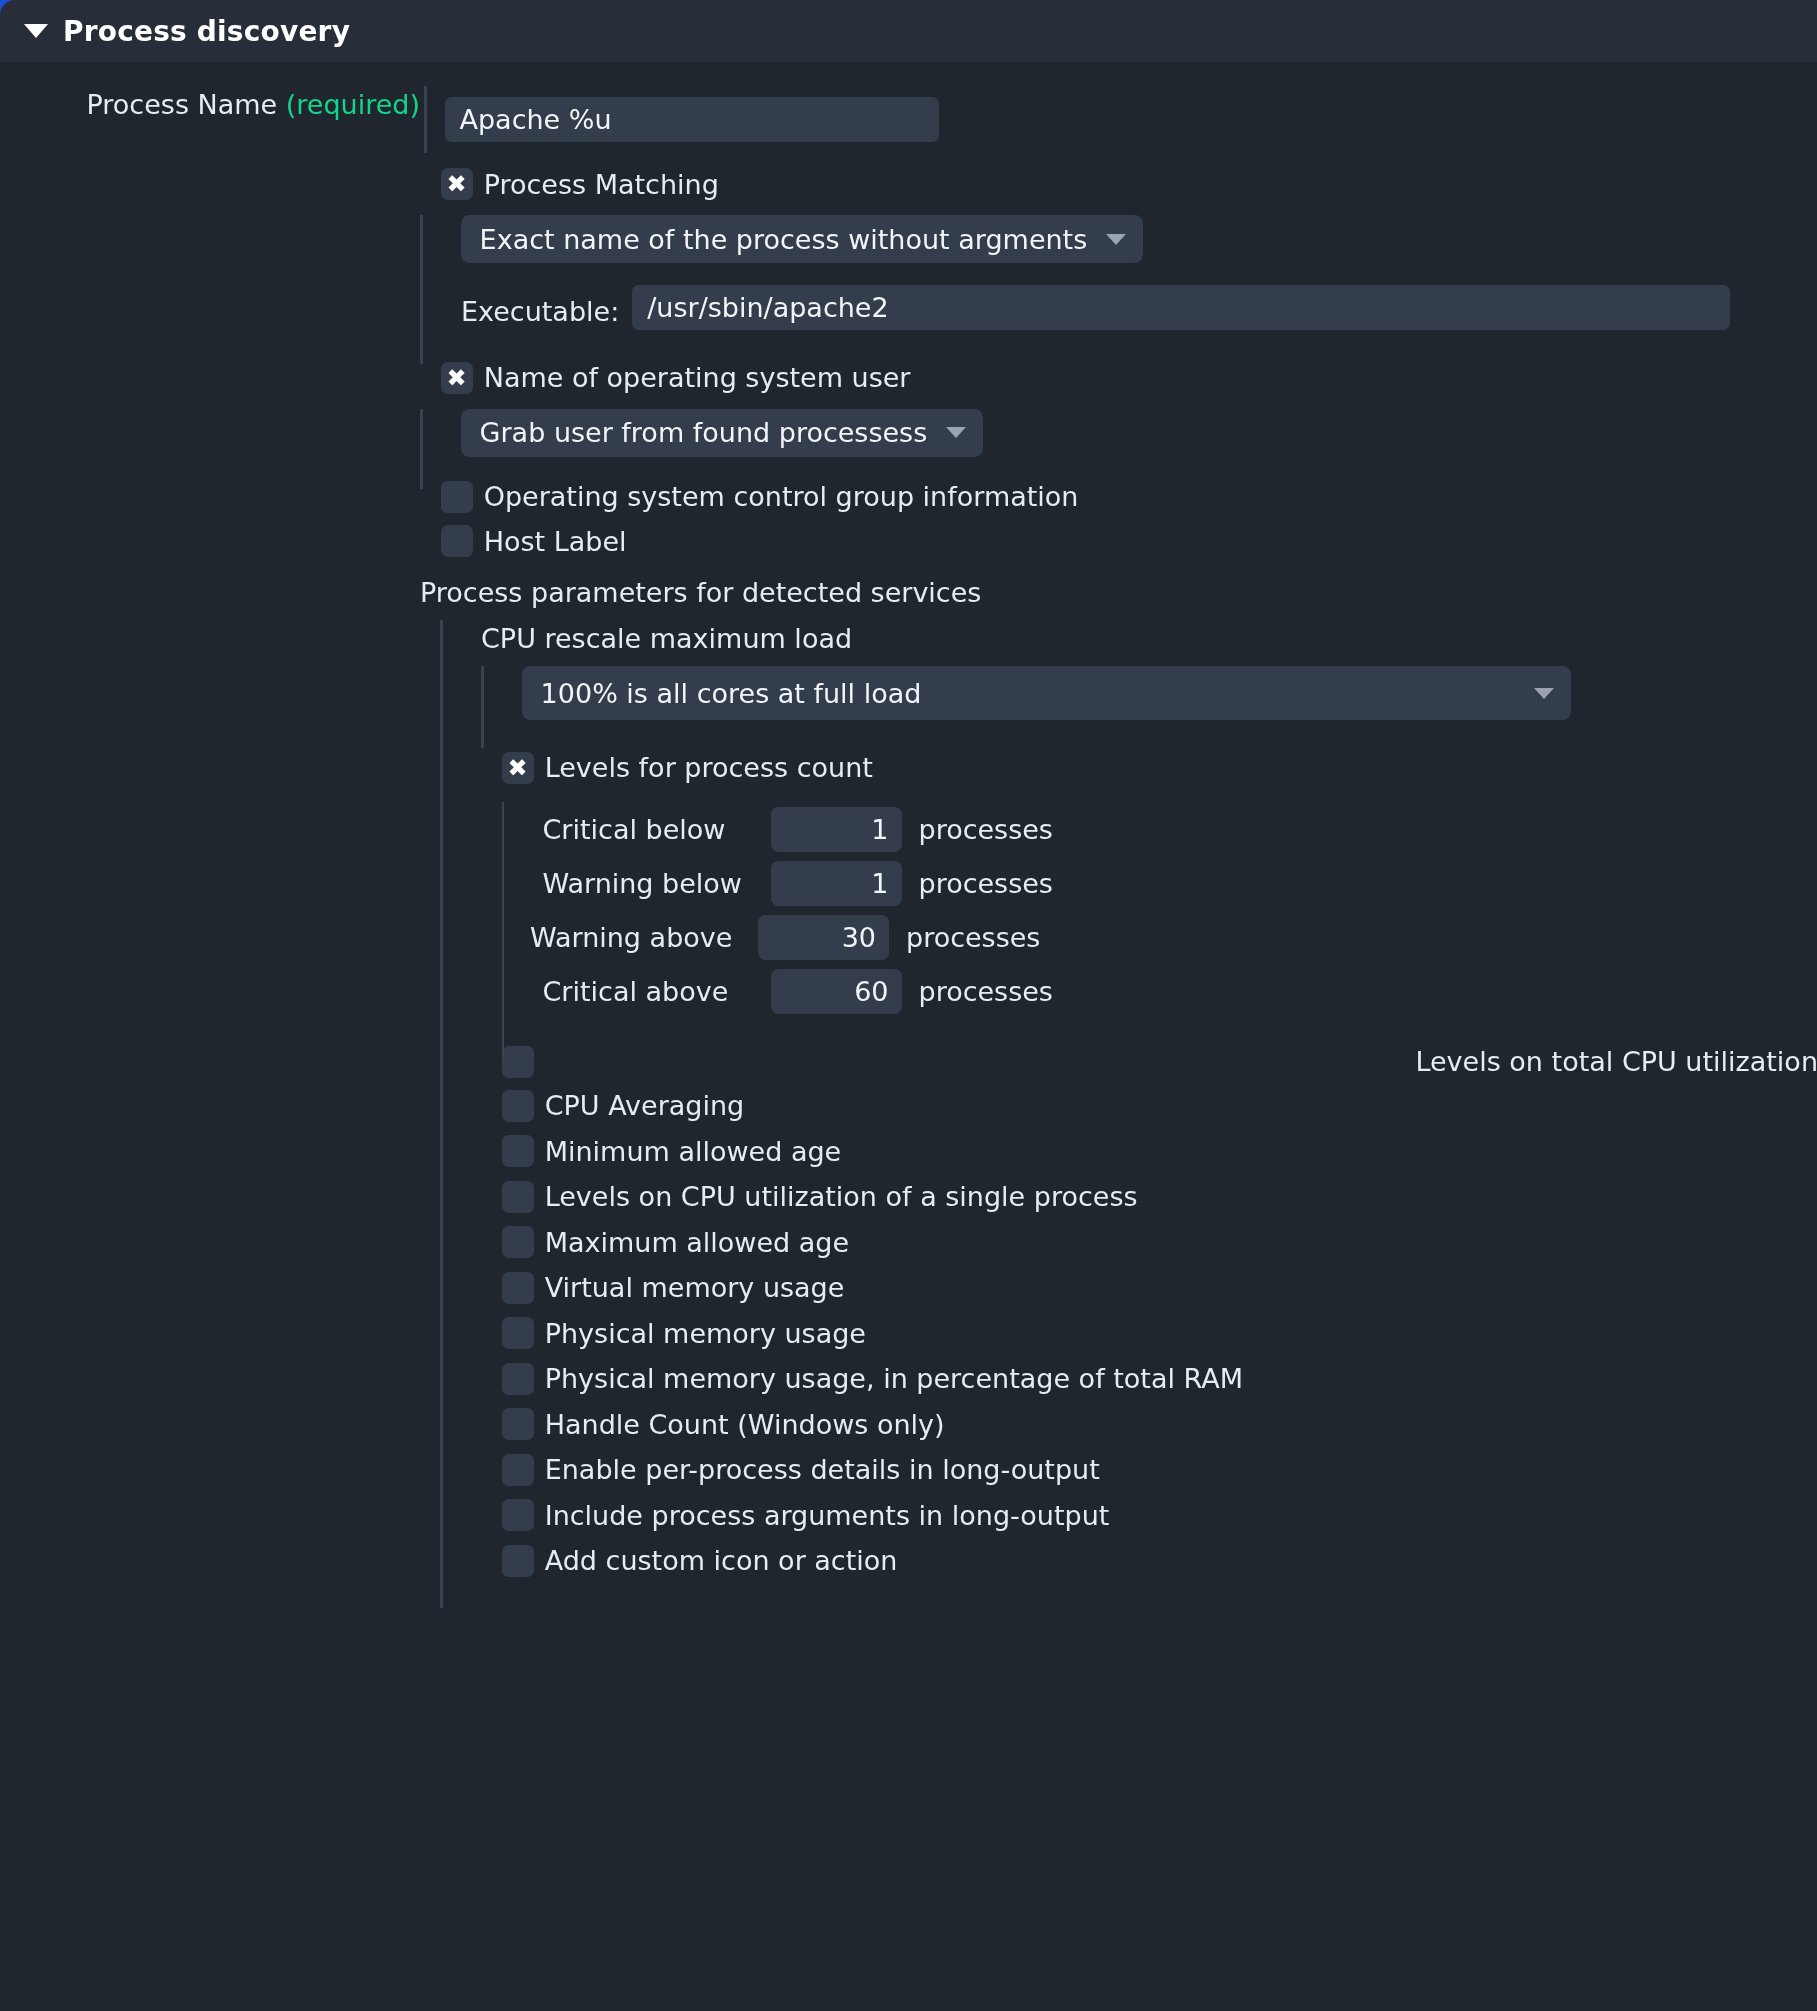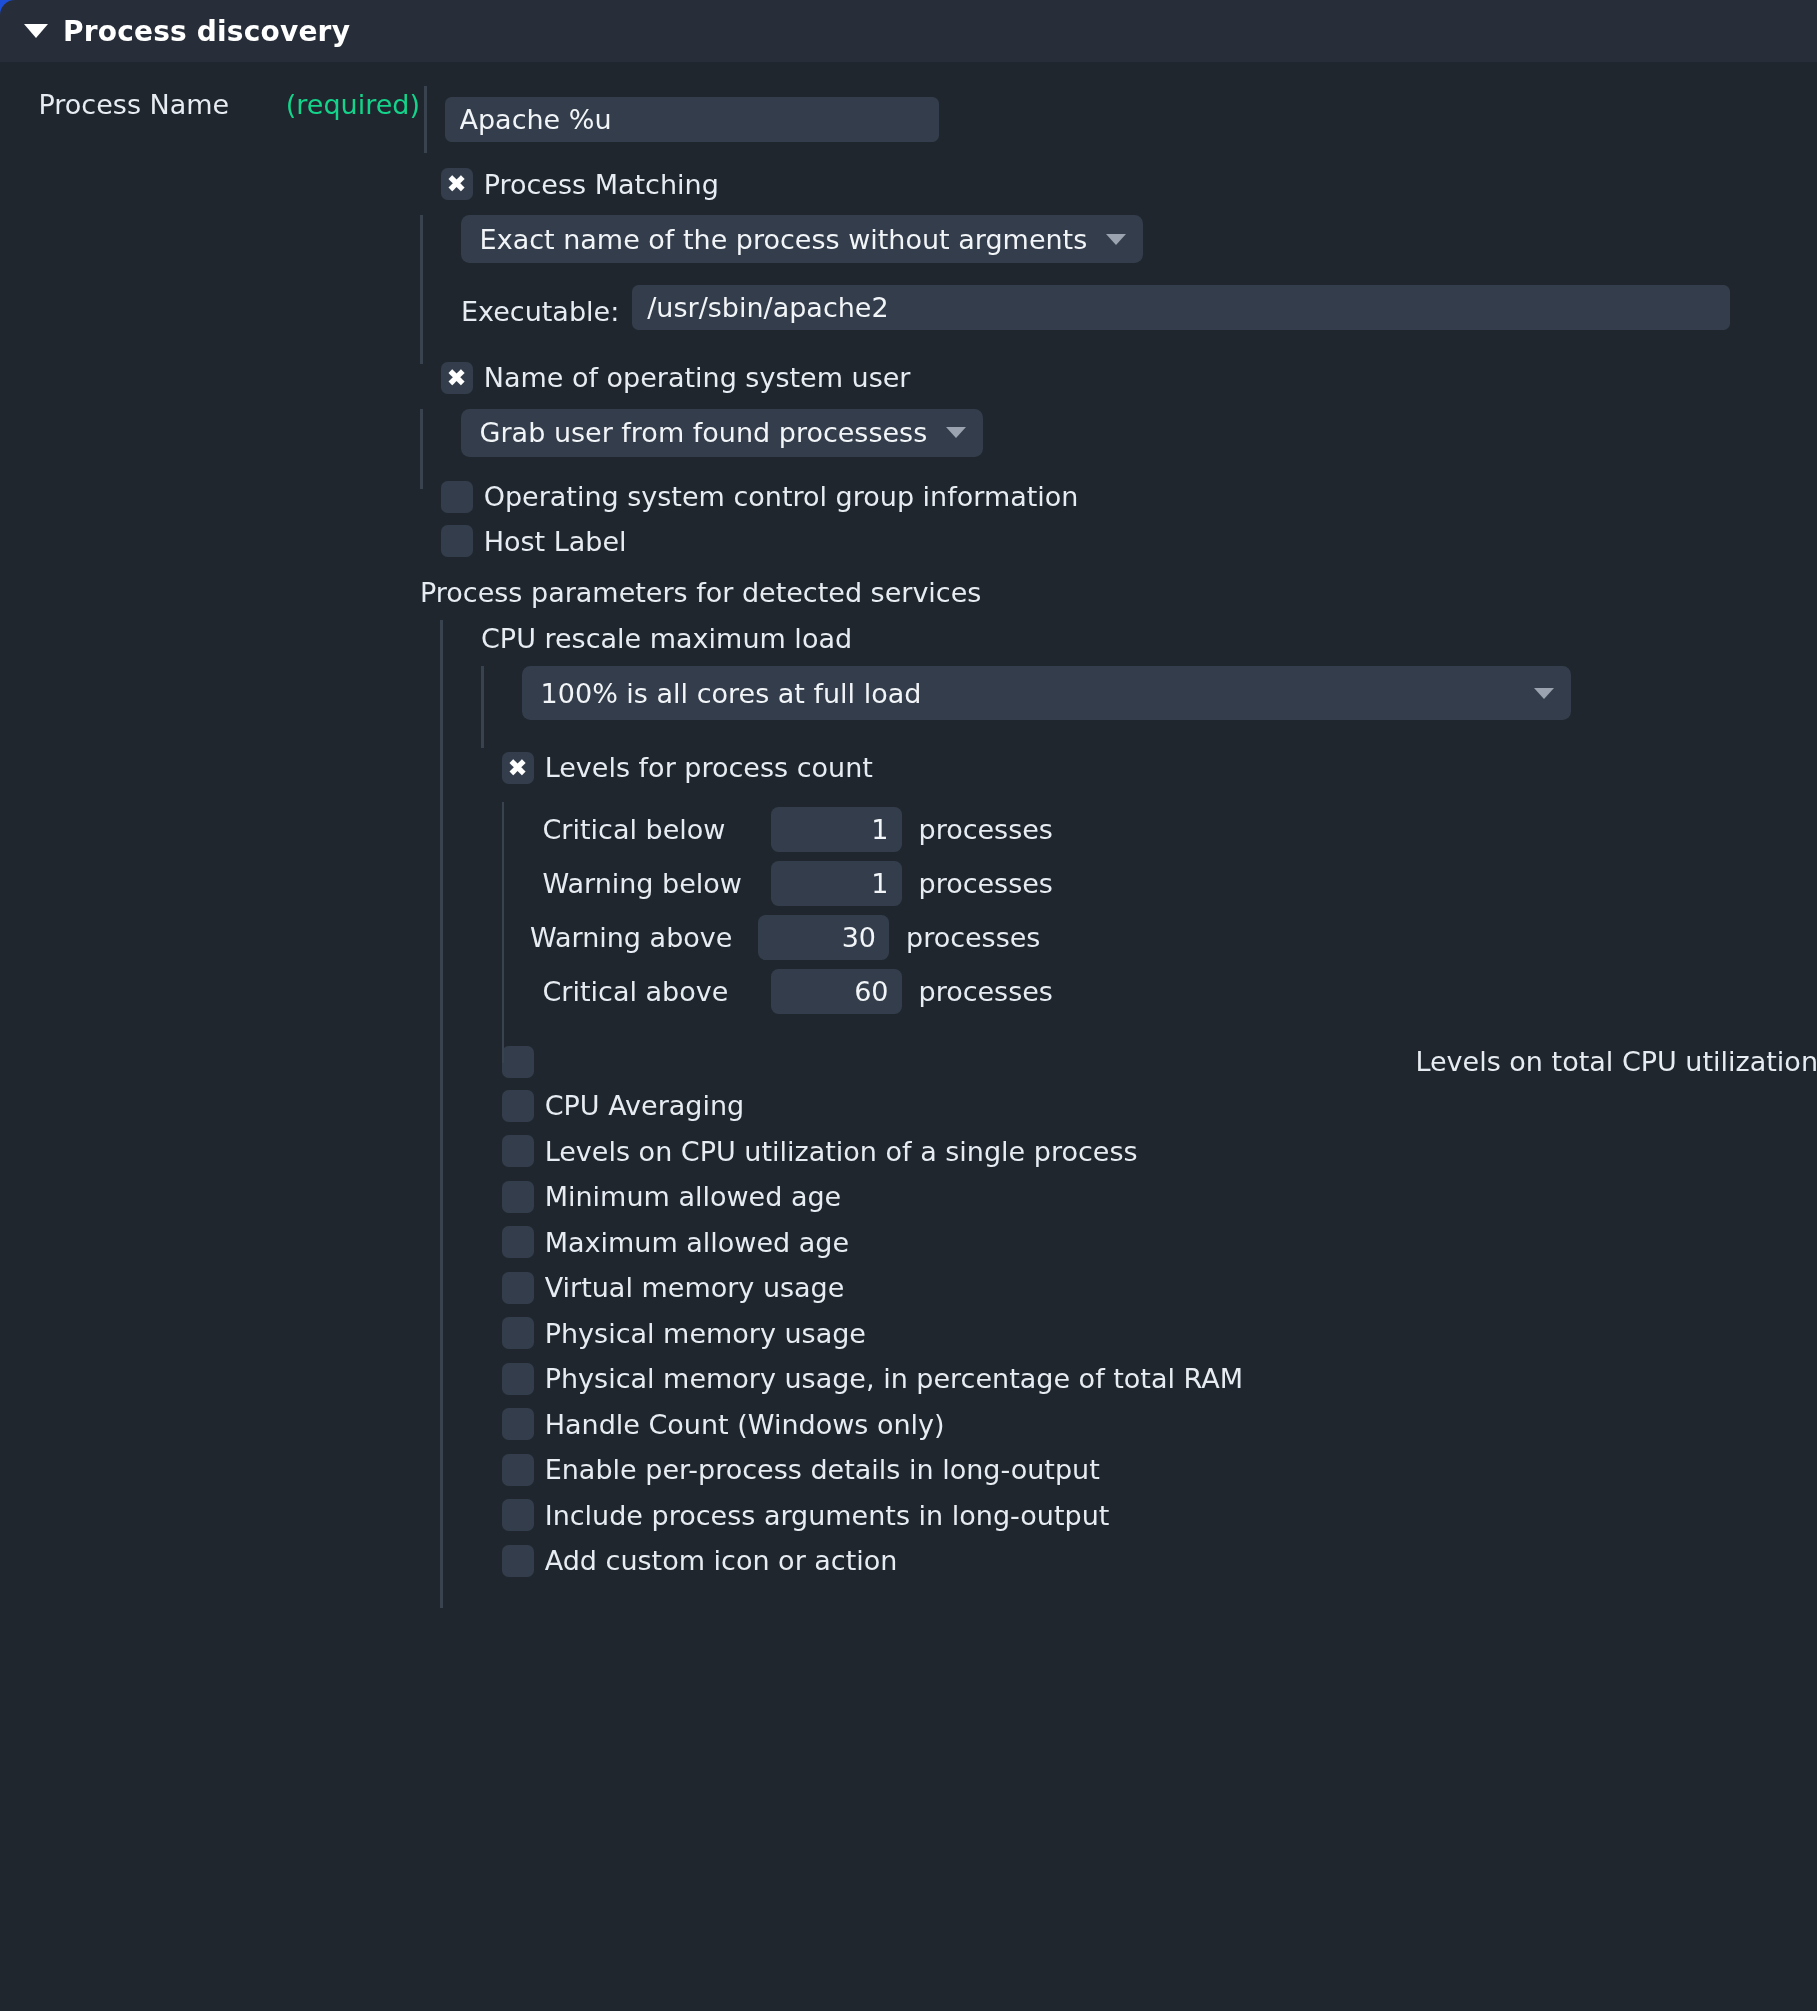--- a/index.html
+++ b/index.html
@@ -59,21 +59,21 @@
   
   .lbl-col {
     width: 420px;
     text-align: right;
     color: #e7ecf2;
     font-size: 27px;
     line-height: 37px;
     padding-right: 0;
     flex: 0 0 420px;
   }
-  .req { color: #14d38a; margin-left: 48px; }
+  .req { color: #14d38a; }
 
   .val-col { position: relative; padding-left: 20.5px; }
 
   
   .guide {
     position: absolute;
     width: 2.8px;
     background: #39434f;
     left: 0;
     top: 0;
@@ -338,25 +338,25 @@
         <div class="cbrow" style="margin-bottom:5px;justify-content:space-between;">
           <span class="cb"></span>
           <span class="cb-label">Levels on total CPU utilization</span>
         </div>
         <div class="cbrow" style="margin-bottom:6.5px;">
           <span class="cb"></span>
           <span class="cb-label">CPU Averaging</span>
         </div>
         <div class="cbrow" style="margin-bottom:6.5px;">
           <span class="cb"></span>
+          <span class="cb-label">Minimum allowed age</span>
+        </div>
+        <div class="cbrow" style="margin-bottom:6.5px;">
+          <span class="cb"></span>
           <span class="cb-label">Levels on CPU utilization of a single process</span>
-        </div>
-        <div class="cbrow" style="margin-bottom:6.5px;">
-          <span class="cb"></span>
-          <span class="cb-label">Minimum allowed age</span>
         </div>
         <div class="cbrow" style="margin-bottom:6.5px;">
           <span class="cb"></span>
           <span class="cb-label">Maximum allowed age</span>
         </div>
         <div class="cbrow" style="margin-bottom:6.5px;">
           <span class="cb"></span>
           <span class="cb-label">Virtual memory usage</span>
         </div>
         <div class="cbrow" style="margin-bottom:6.5px;">

